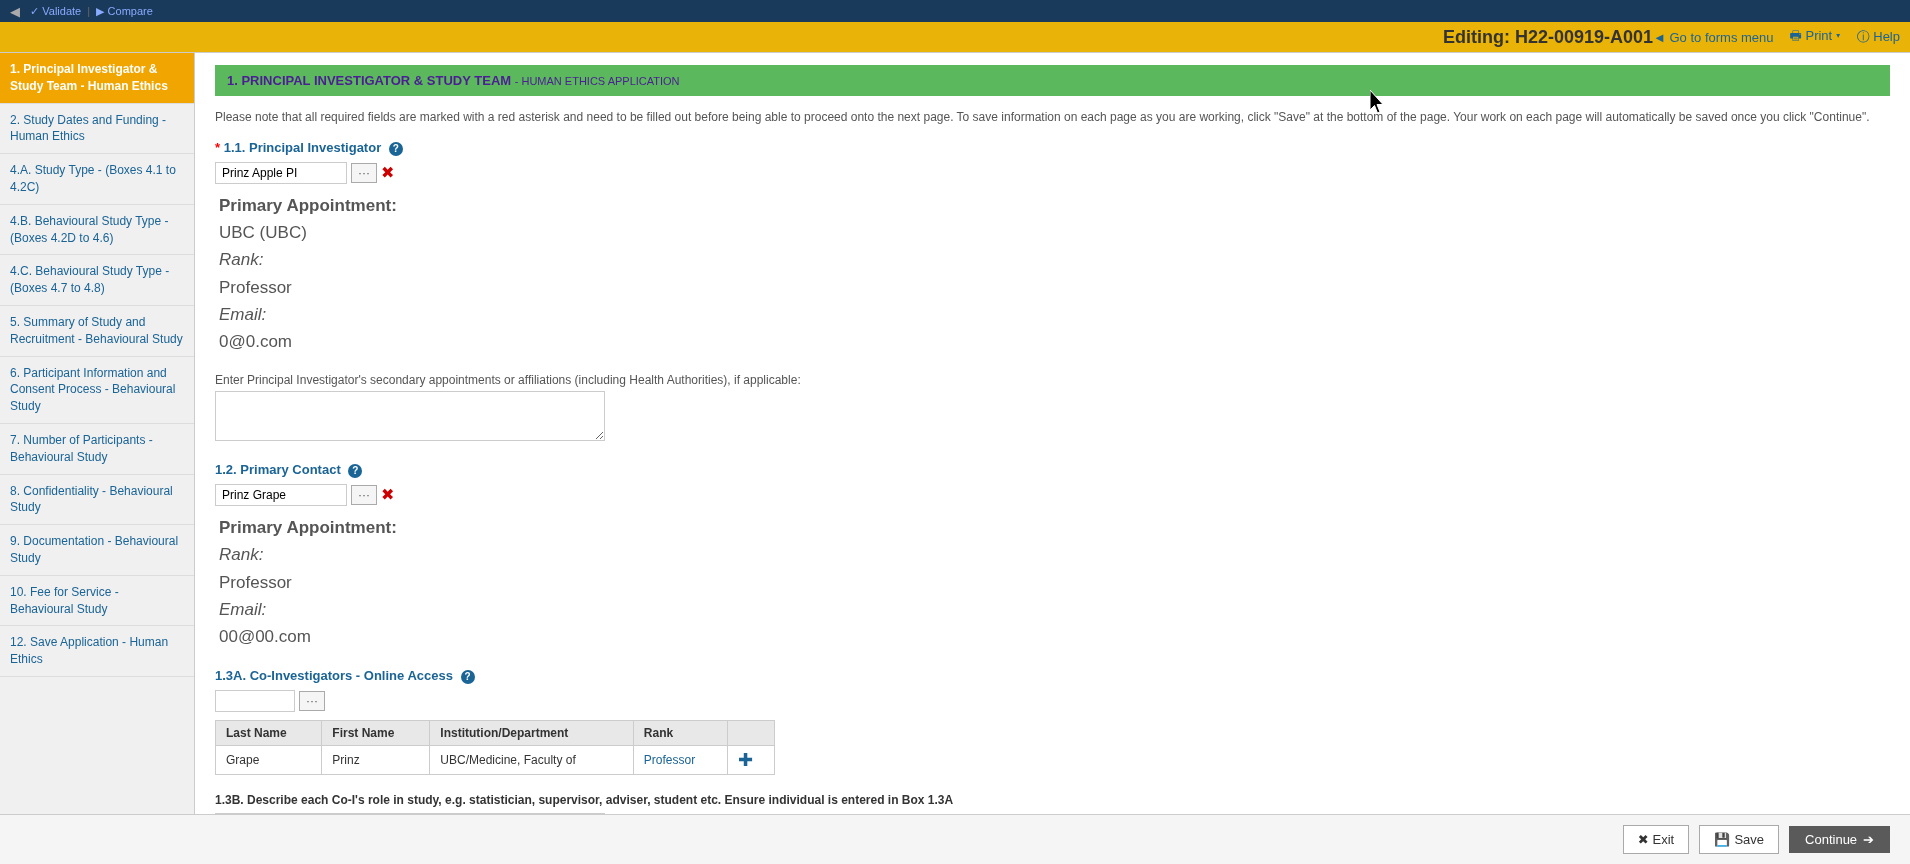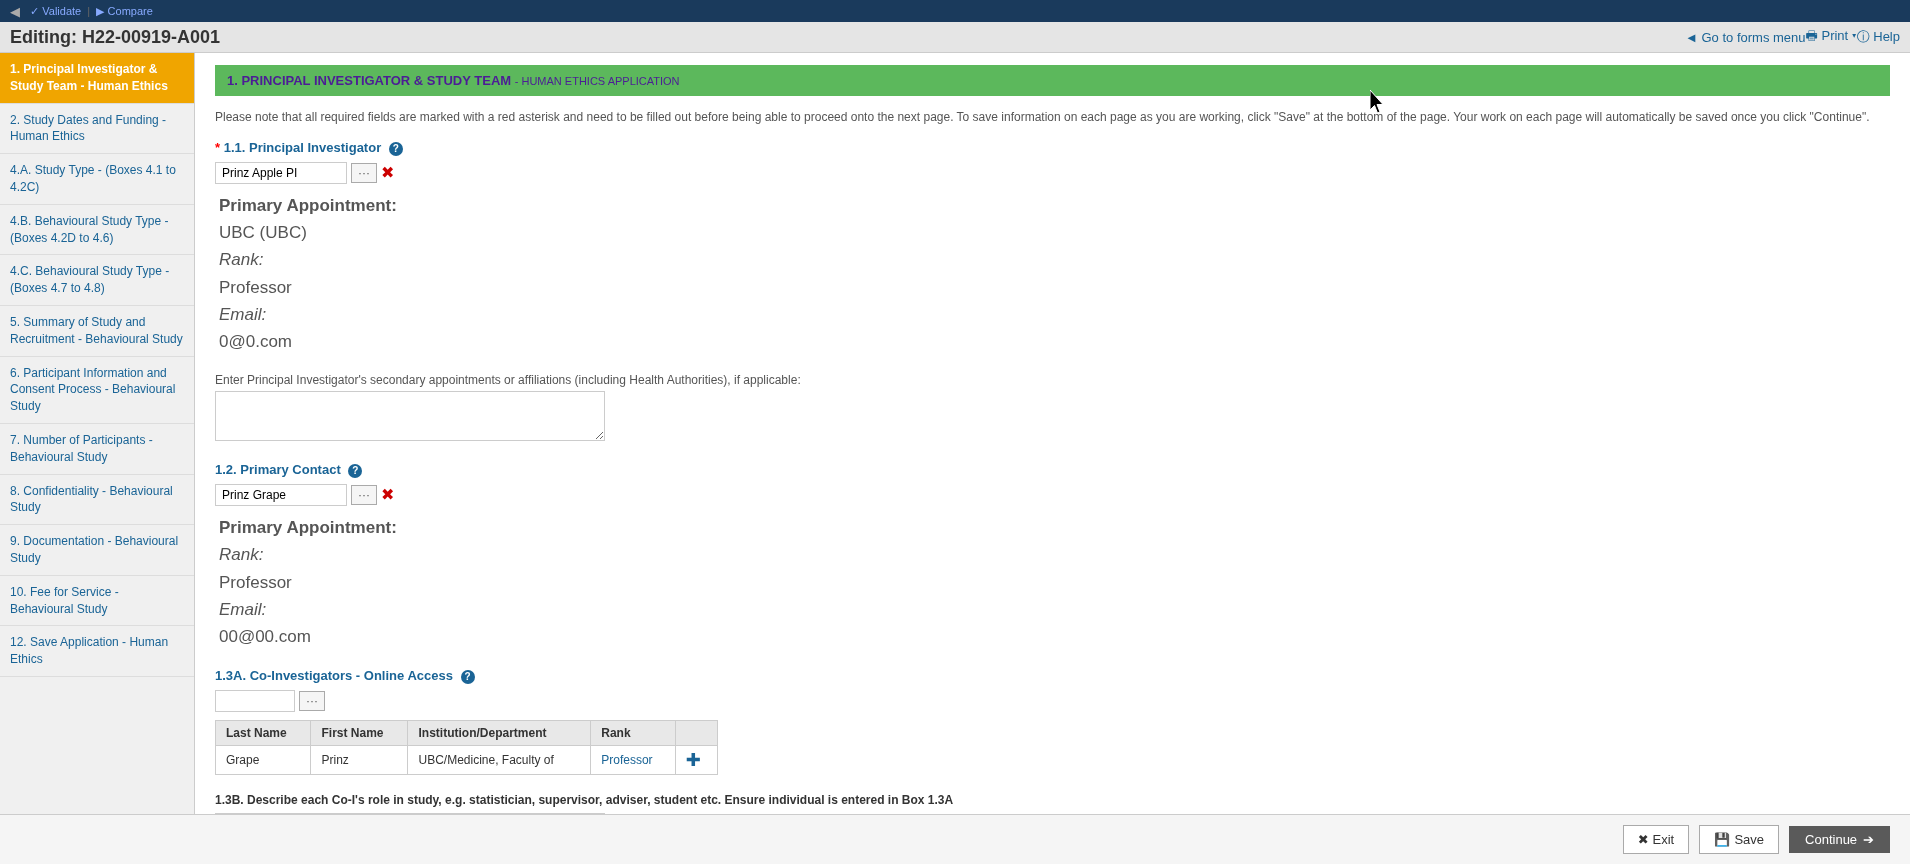--- a/index.html
+++ b/index.html
@@ -9,35 +9,36 @@
     #top-bar {
       background: #1a3a5c;
       height: 22px;
       display: flex;
       align-items: center;
       padding: 0 8px;
     }
 
     
     #header {
-      background: #e5e5e5;
+      background: #eab308;
       border-bottom: 1px solid #ccc;
       padding: 4px 10px;
       display: flex;
       align-items: center;
-      justify-content: space-between;
+      justify-content: flex-end;
     }
     #header-title {
       font-size: 18px;
       font-weight: bold;
       color: #333;
     }
     #header-actions {
       display: flex;
       align-items: center;
+      gap: 16px;
       color: #1a6496;
       font-size: 13px;
     }
     #header-actions a {
       color: #1a6496;
       text-decoration: none;
       cursor: pointer;
     }
 
     
@@ -177,21 +178,21 @@
       height: 110px;
       border: 1px solid #ccc;
       font-size: 12px;
       padding: 4px;
       resize: vertical;
     }
 
     
     .data-table {
       border-collapse: collapse;
-      width: 503px;
+      width: 560px;
       margin-top: 6px;
     }
     .data-table th {
       background: #e8e8e8;
       border: 1px solid #ccc;
       padding: 5px 10px;
       font-size: 12px;
       text-align: left;
       font-weight: bold;
     }

